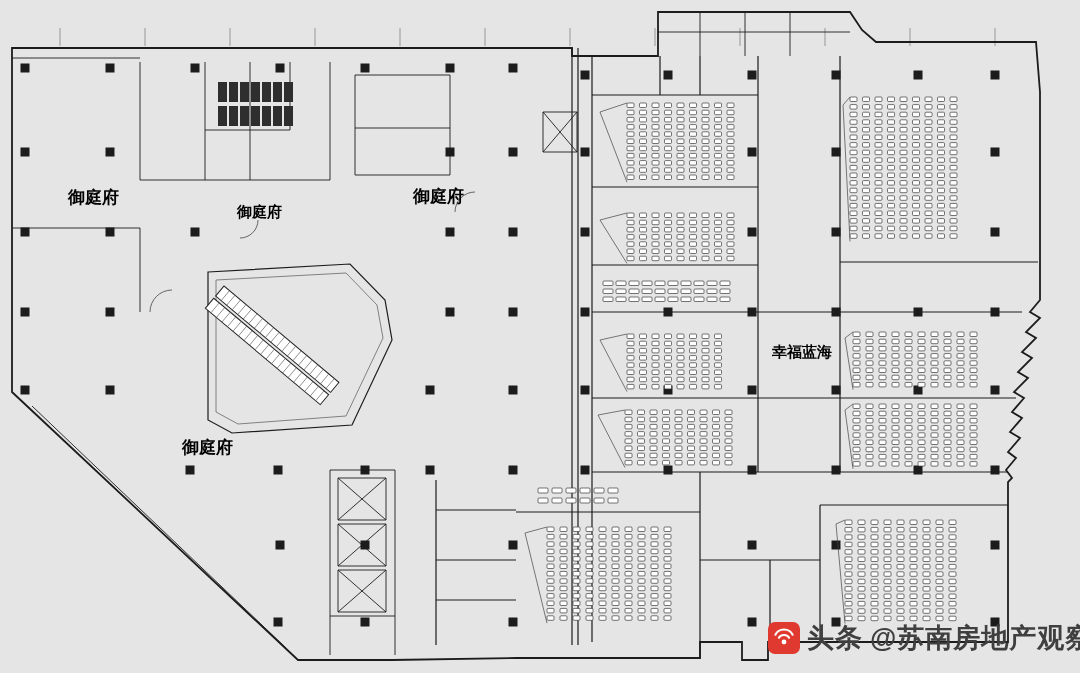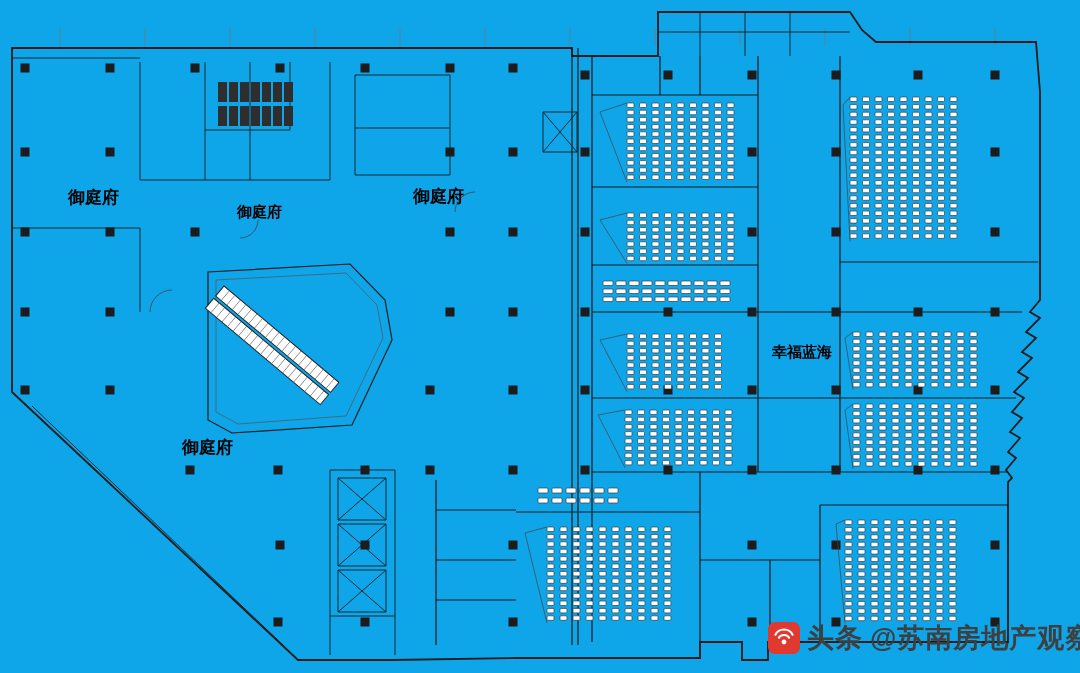--- a/index.html
+++ b/index.html
@@ -1,17 +1,17 @@
 <!DOCTYPE html>
 <html><head>
 <meta charset="utf-8">
 <style>
   html,body{margin:0;padding:0;background:#fff;}
   .stage{
-    position:relative;width:1080px;height:673px;background:#0ea5e9;
+    position:relative;width:1080px;height:673px;background:#e5e5e5;
     overflow:hidden;font-family:"Liberation Sans",sans-serif;
   }
   svg{position:absolute;left:0;top:0;}
   .wall{fill:none;stroke:#1c1c1c;}
   .w-outer{stroke-width:1.8;}
   .w-main{stroke-width:1.2;}
   .w-thin{stroke-width:0.9;}
   .w-hair{stroke-width:0.7;stroke:#555;}
   .ticks{stroke:#777;stroke-width:0.7;fill:none;}
   .arcs{stroke:#444;stroke-width:0.8;fill:none;}

